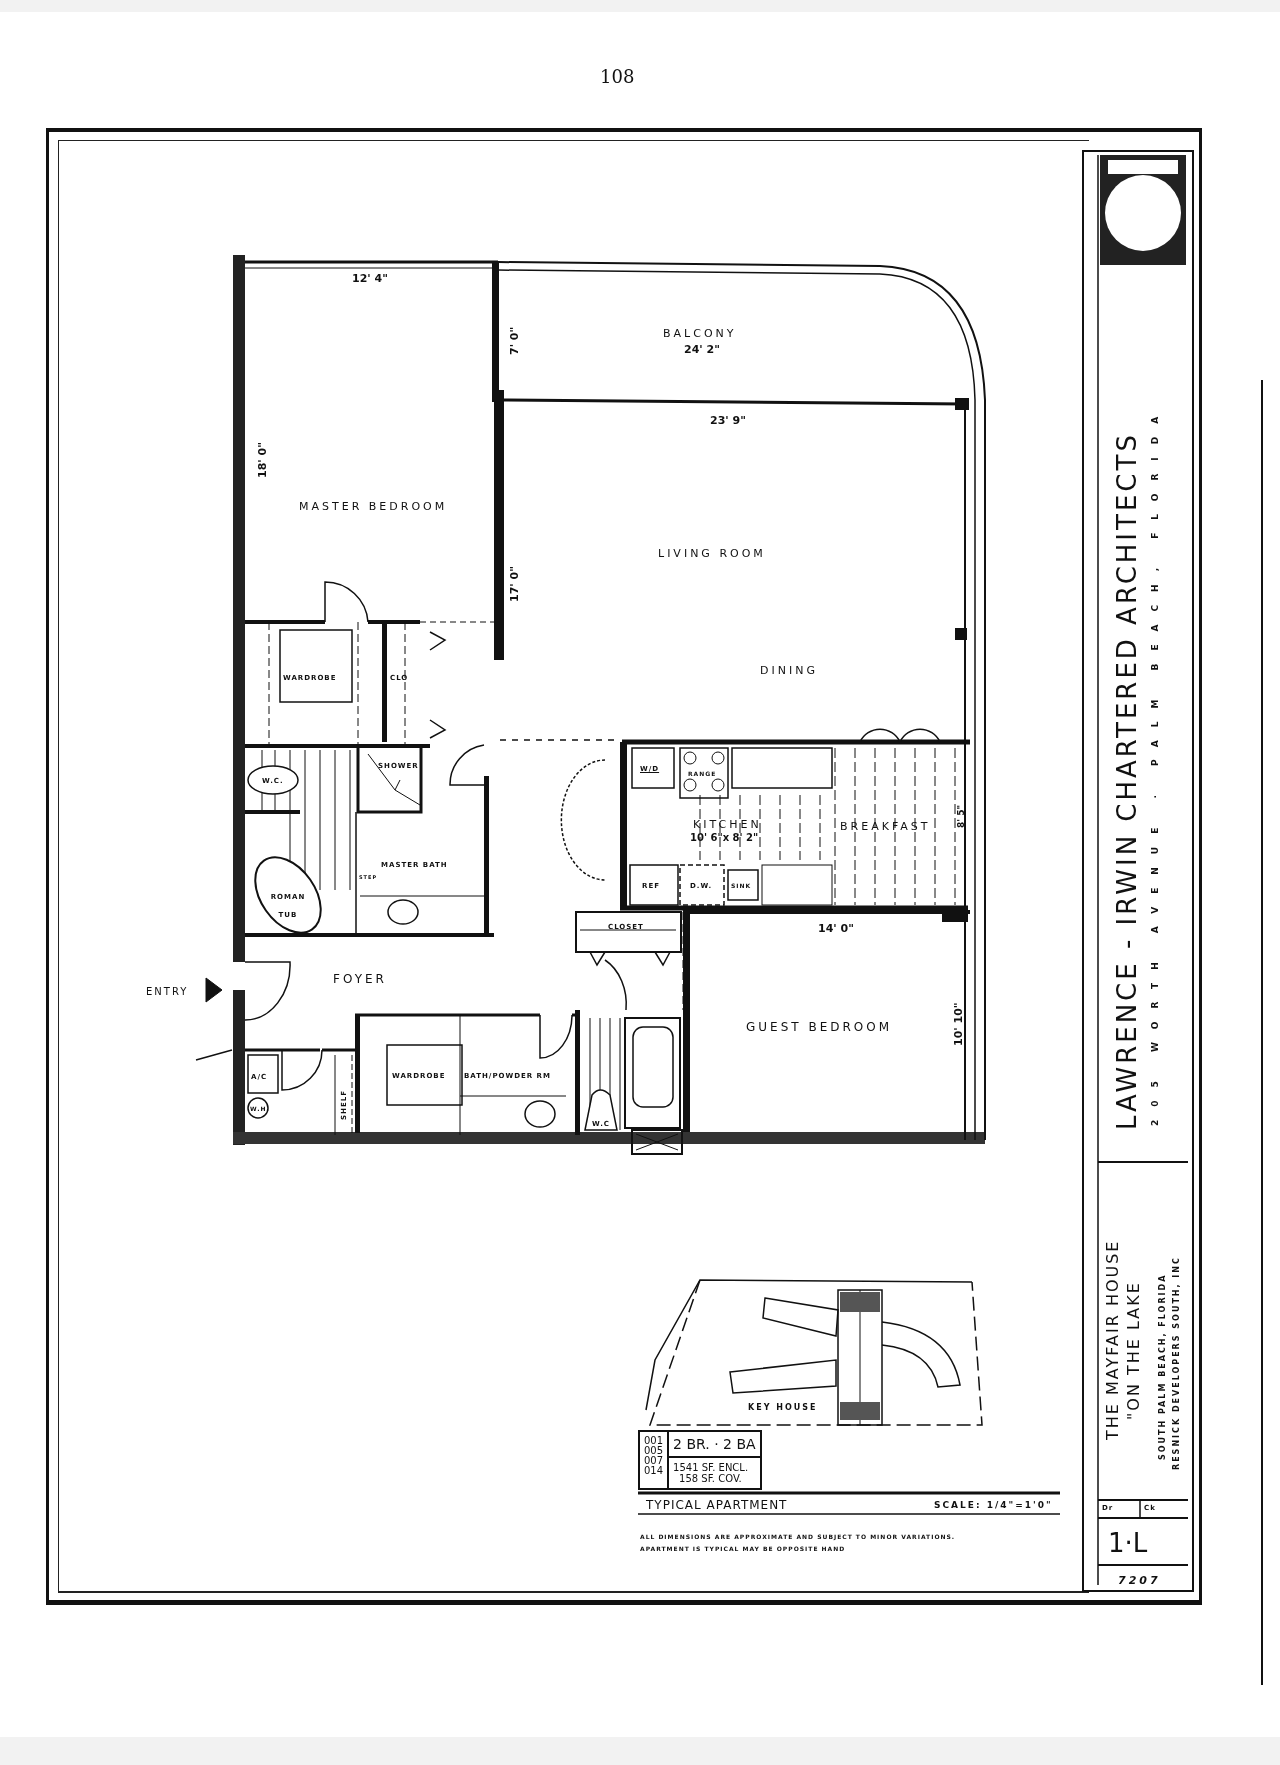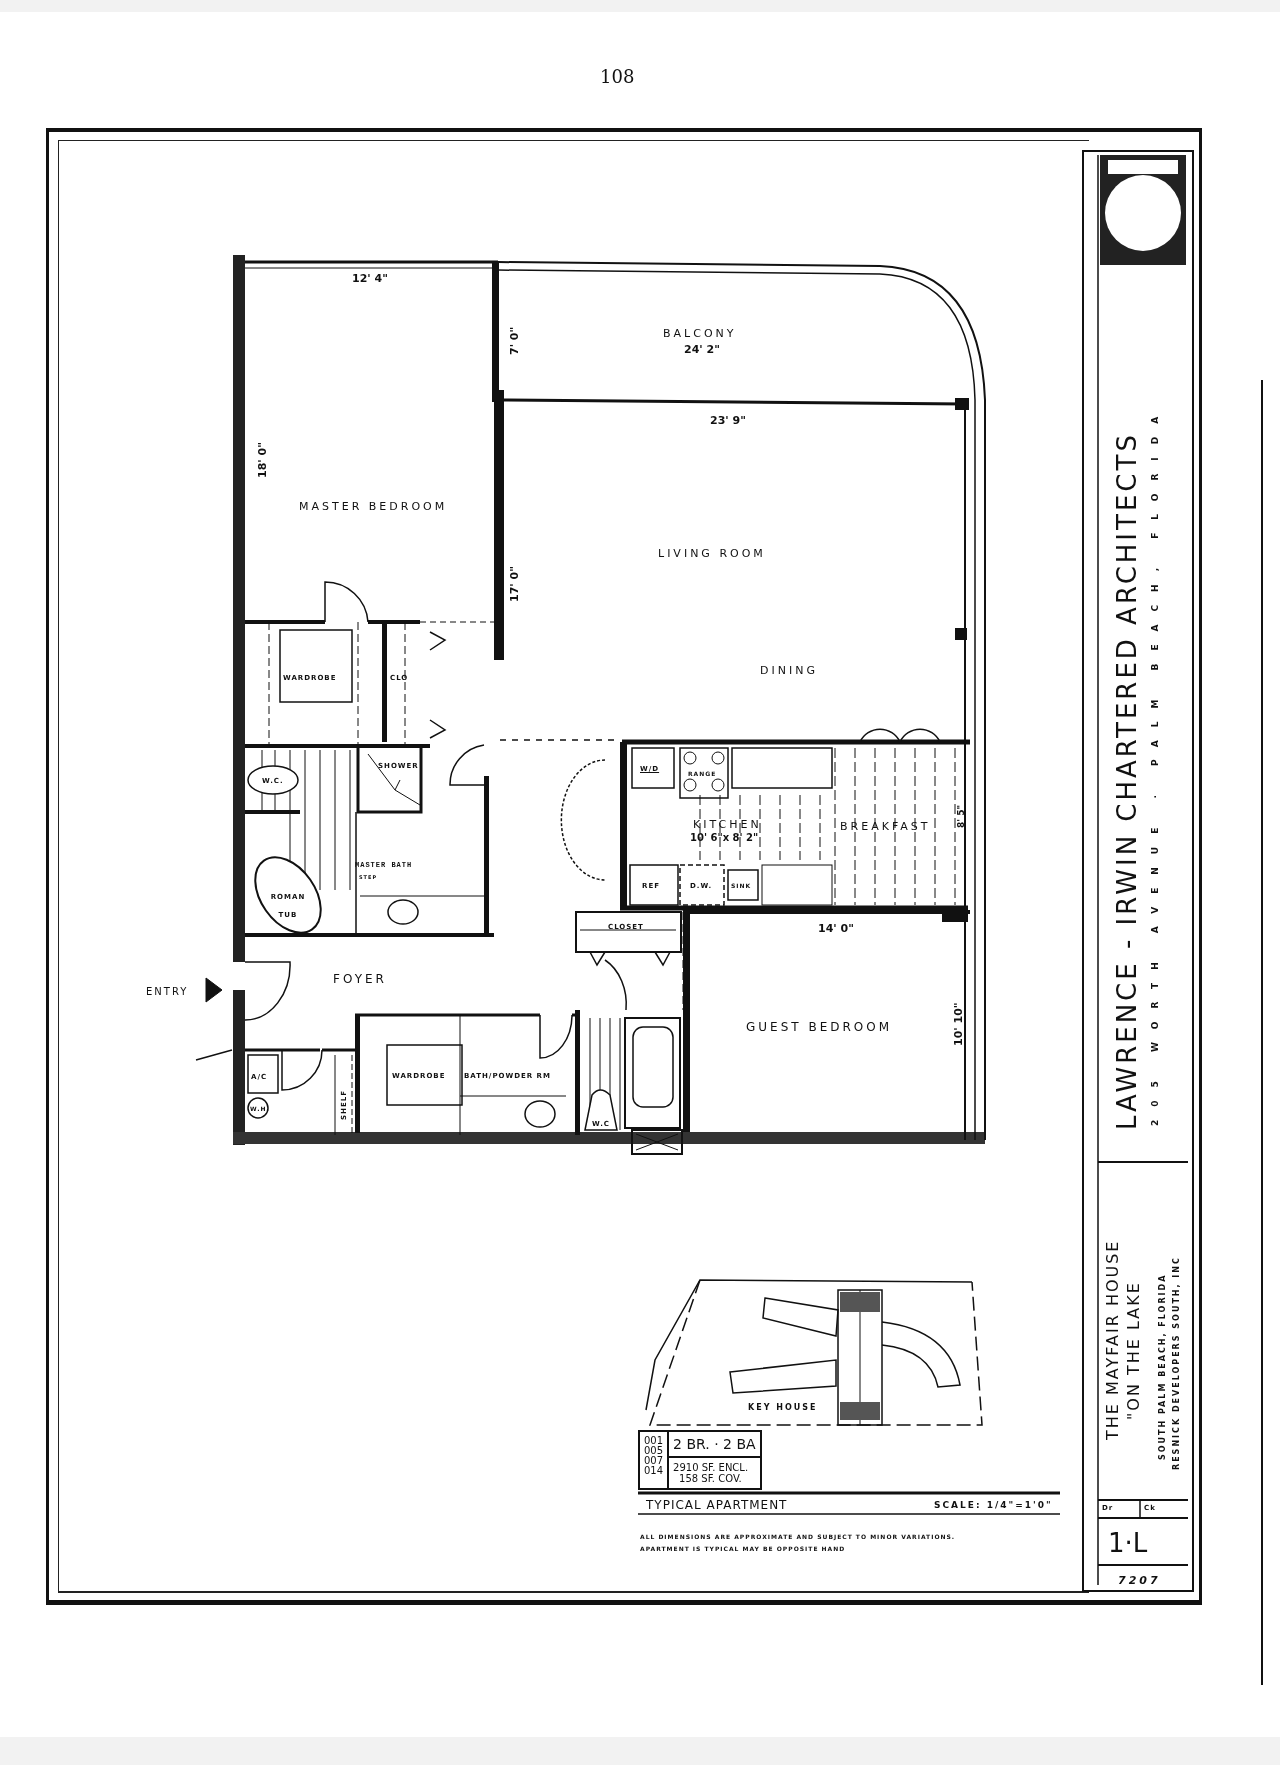--- a/index.html
+++ b/index.html
@@ -201,21 +201,21 @@
 </svg>
 
 <div class="lbl" style="left:299px;top:500px;font-size:11px;text-align:center;">MASTER BEDROOM</div>
 <div class="lbl" style="left:663px;top:327px;font-size:11px;">BALCONY</div>
 <div class="lbl" style="left:658px;top:506px;font-size:11px;margin-top:41px;">LIVING  ROOM</div>
 <div class="lbl" style="left:760px;top:664px;font-size:11px;">DINING</div>
 <div class="lbl" style="left:693px;top:818px;font-size:11px;">KITCHEN</div>
 <div class="lbl" style="left:840px;top:820px;font-size:11px;">BREAKFAST</div>
 <div class="lbl" style="left:746px;top:1020px;font-size:12px;">GUEST  BEDROOM</div>
 <div class="lbl" style="left:333px;top:972px;font-size:12px;">FOYER</div>
-<div class="small" style="left:355px;top:861px;font-family:Liberation Mono, monospace;">MASTER BATH</div>
+<div class="small" style="left:381px;top:861px;">MASTER BATH</div>
 <div class="small" style="left:283px;top:674px;">WARDROBE</div>
 <div class="small" style="left:390px;top:674px;">CLO</div>
 <div class="small" style="left:378px;top:762px;">SHOWER</div>
 <div class="small" style="left:262px;top:777px;">W.C.</div>
 <div class="small" style="left:268px;top:888px;width:40px;white-space:normal;text-align:center;line-height:18px;">ROMAN TUB</div>
 <div class="small" style="left:359px;top:874px;font-size:5px;">STEP</div>
 <div class="small" style="left:608px;top:923px;">CLOSET</div>
 <div class="small" style="left:392px;top:1072px;">WARDROBE</div>
 <div class="small" style="left:464px;top:1072px;">BATH/POWDER RM</div>
 <div class="small" style="left:592px;top:1120px;">W.C</div>
@@ -248,21 +248,21 @@
     <td rowspan="2" style="line-height:10px;font-size:10px;">
       <div>001</div>
       <div>005</div>
       <div>007</div>
       <div>014</div>
     </td>
     <td style="font-size:14px;">2 BR.  ·  2 BA</td>
   </tr>
   <tr>
     <td style="line-height:11px;font-size:10px;">
-      <div>2910 SF. ENCL.</div>
+      <div>1541 SF. ENCL.</div>
       <div style="padding-left:6px;">158 SF. COV.</div>
     </td>
   </tr>
 </tbody>
   </table>
 <div class="typical">TYPICAL APARTMENT</div>
 <div class="scale">SCALE:  1/4"=1'0"</div>
 <div class="note">
   <div>ALL DIMENSIONS ARE APPROXIMATE AND SUBJECT TO MINOR VARIATIONS.</div>
   <div>APARTMENT IS TYPICAL  MAY BE OPPOSITE HAND</div>

